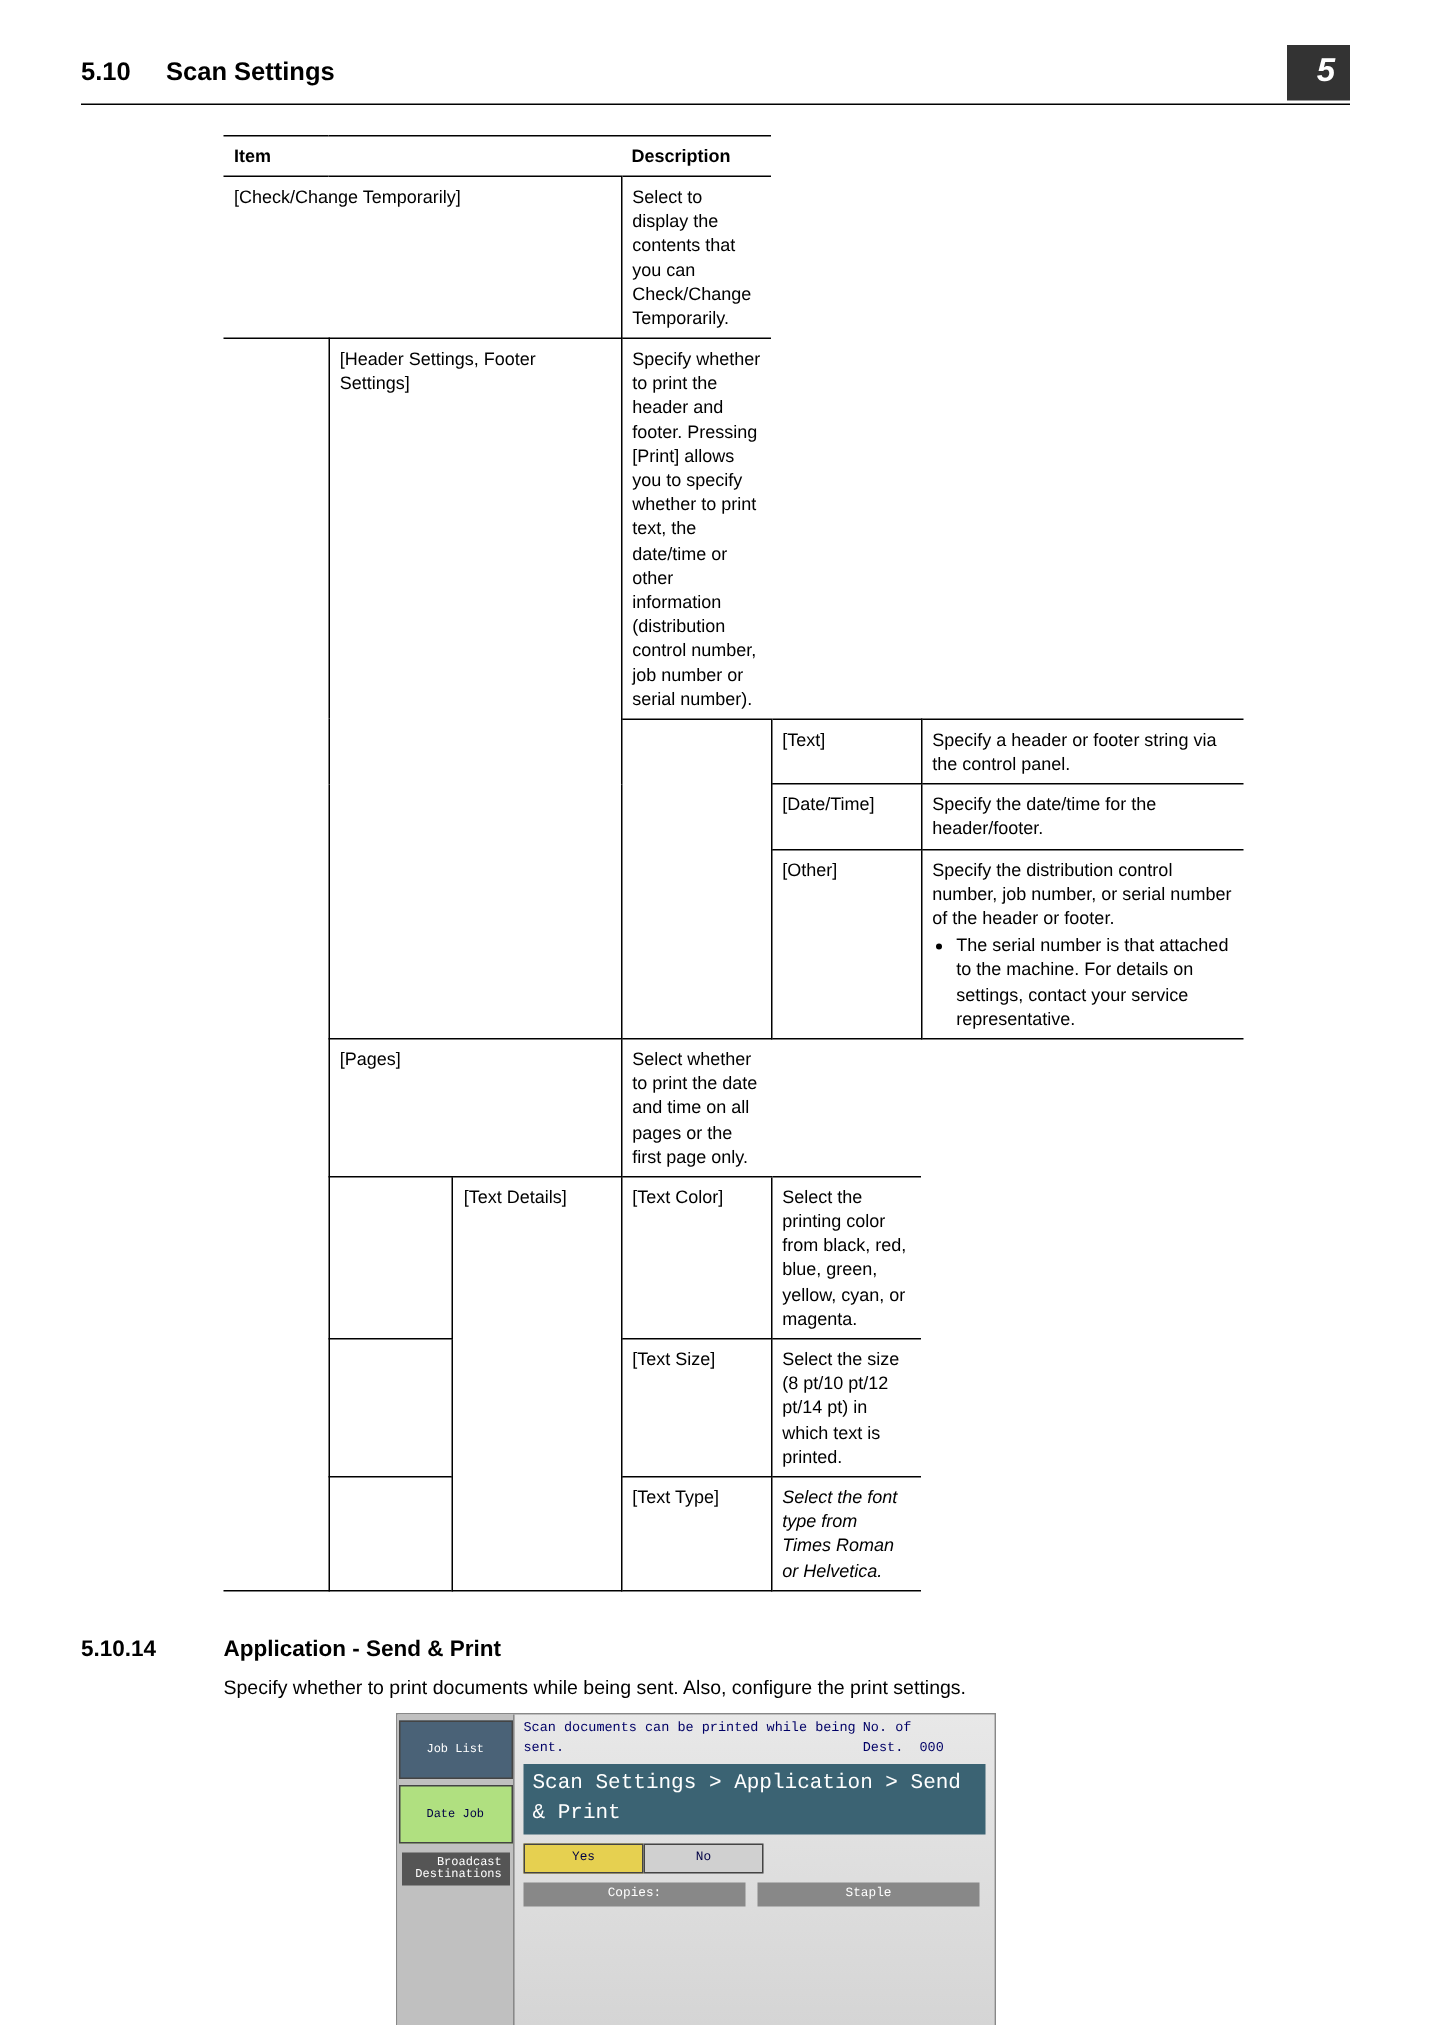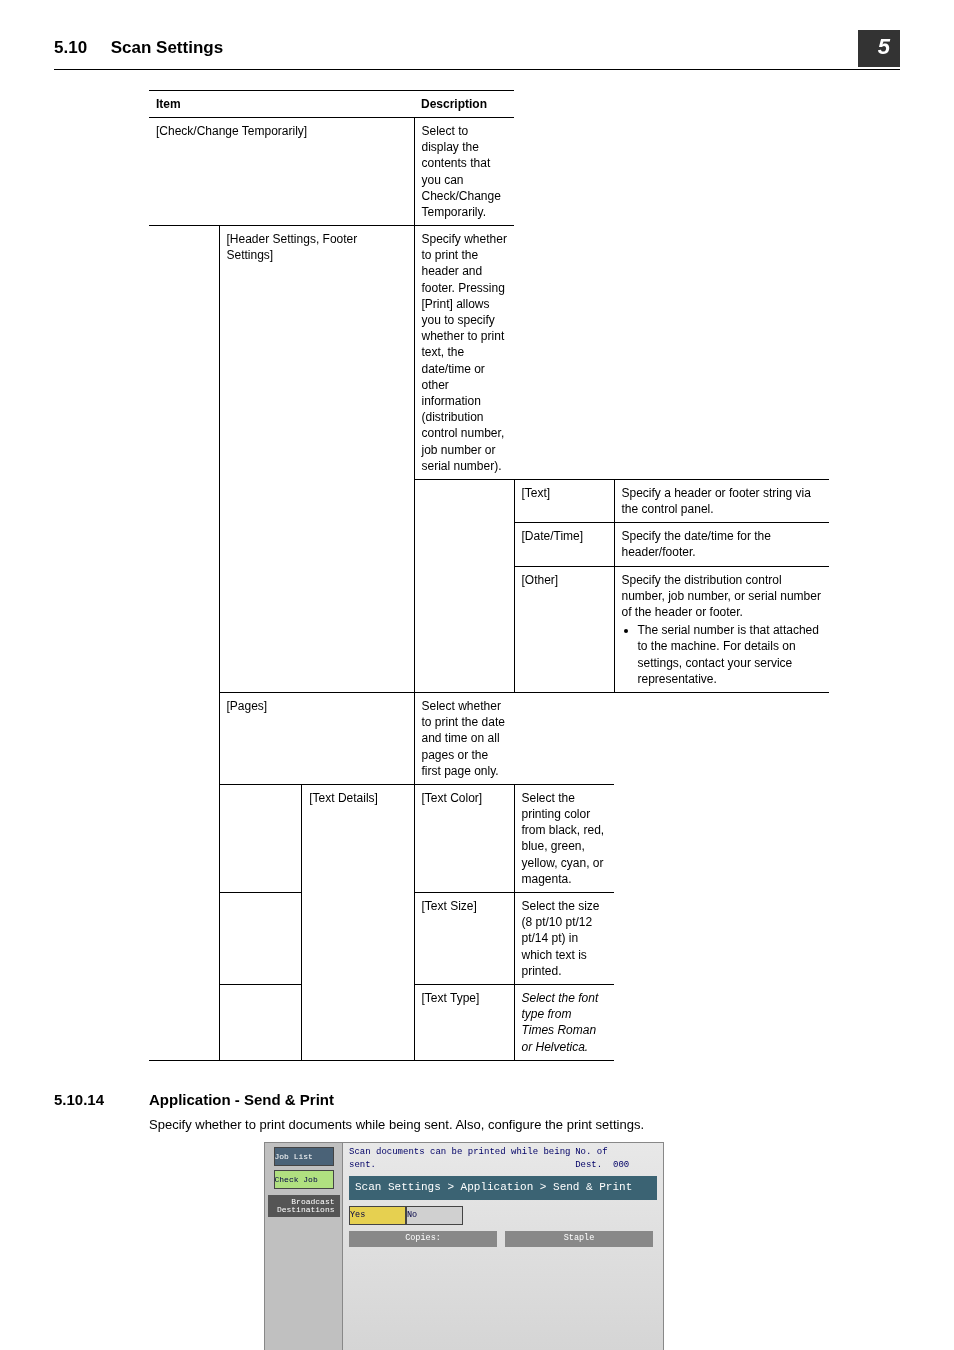--- a/index.html
+++ b/index.html
@@ -80,22 +80,23 @@
     border-right: 1px solid #888;
   }
   .panel .right-col {
     margin-left: 78px;
     height: 262px;
     position: relative;
   }
   .btn3d {
     display: block;
     margin: 4px auto;
-    width: 60px;
-    padding: 3px 0;
+    width: 76px;
+    padding: 13px 0;
+    text-align: center;
     background: #d8d8d8;
     border: 1px solid #444;
     font-size: 8px;
     color: #004;
   }
   .btn3d.green { background: #b0e080; }
   .dark-strip {
     background: #555;
     color: #fff;
     font-size: 8px;
@@ -104,27 +105,27 @@
     margin: 6px auto;
     text-align: right;
     line-height: 1;
   }
   .topmsg { padding: 3px 6px; font-size: 9px; color:#006; display:flex; justify-content:space-between; }
   .crumb {
     background: #3b6373;
     color: #fff;
     padding: 4px 6px;
     margin: 2px 6px 0 6px;
-    font-size: 11px;
+    font-size: 14px;
   }
   .tabrow { display:flex; gap:0; margin: 6px 6px 0 6px; }
   .chip {
     padding: 3px 0;
-    width: 57px;
-    text-align: left;
+    width: 80px;
+    text-align: center;
     border: 1px solid #444;
     background: #d0d0d0;
     font-size: 8.5px;
     color:#004;
   }
   .chip.on { background: #e6d050; }
   .section-label {
     background:#888; color:#fff; font-size:8.5px; padding:2px 0;
     text-align:center; width:148px;
   }
@@ -202,21 +203,21 @@
 
 <div class="sec-head">
   <span class="sec-num">5.10.14</span>
   <span class="sec-title">Application - Send &amp; Print</span>
 </div>
 <div class="indent">Specify whether to print documents while being sent. Also, configure the print settings.</div>
 
 <div class="panel">
   <div class="left-col">
     <span class="btn3d" style="background:#4a6277;color:#fff;">Job List</span>
-    <span class="btn3d green">Check Job</span>
+    <span class="btn3d green">Date Job</span>
     <div class="dark-strip">Broadcast Destinations</div>
     <div style="height:86px;"></div>
 
   </div>
   <div class="right-col">
     <div class="topmsg">
       <span>Scan documents can be printed while being sent.</span>
       <span><span>No. of Dest.</span>&nbsp;&nbsp;<span>000</span></span>
     </div>
     <div class="crumb">Scan Settings &gt; Application &gt; Send &amp; Print</div>

